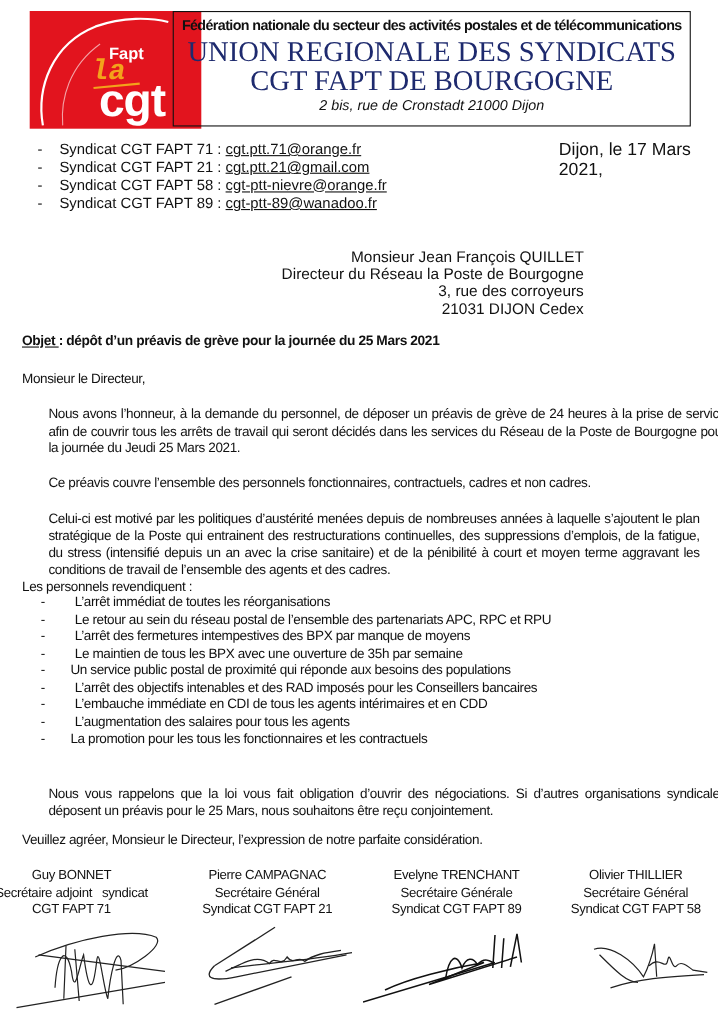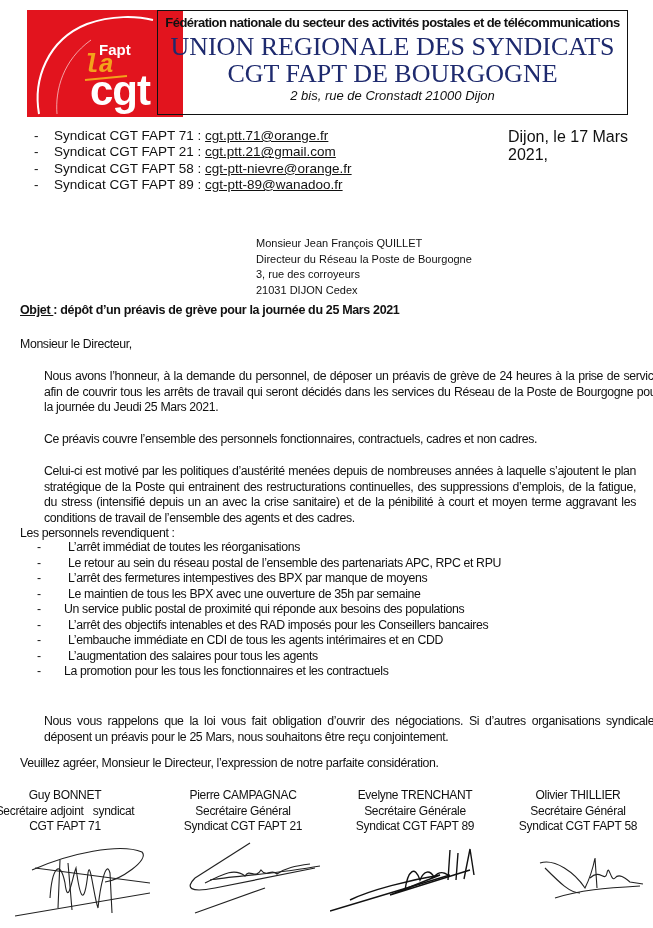--- a/index.html
+++ b/index.html
@@ -43,21 +43,21 @@
   .hbox .addr { font-style: italic; font-size: 13px; margin-top: 1px; }
 
   
   .contacts { left: 34px; top: 128px; font-size: 13.5px; line-height: 16.3px; }
   .contacts .row { white-space: nowrap; }
   .contacts .dash { display: inline-block; width: 20px; }
   .contacts a { color: #111; text-decoration: underline; }
   .date { left: 508px; top: 128px; font-size: 16px; }
 
   
-  .addressee { left: 256px; top: 236px; font-size: 11px; line-height: 15.5px; }
+  .addressee { left: 256px; top: 226px; font-size: 14px; line-height: 15.5px; text-align: right; }
 
   
   .body-text { left: 20px; width: 616px; font-size: 12.3px; line-height: 15.5px; letter-spacing: -0.35px; }
   .justify { text-align: justify; margin-left: 24px; }
   .subject { top: 303px; font-weight: bold; font-size: 12.5px; }
   .subject u { text-decoration: underline; }
   .greet { top: 337px; }
   .p1 { top: 369px; }
   .p2 { top: 432px; }
   .p3 { top: 464px; }

